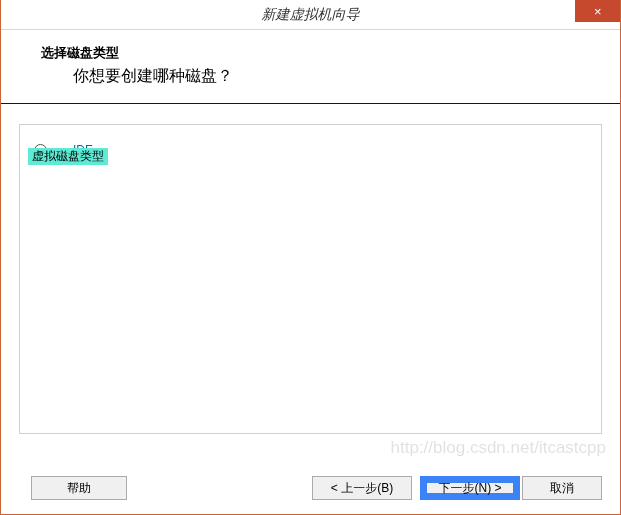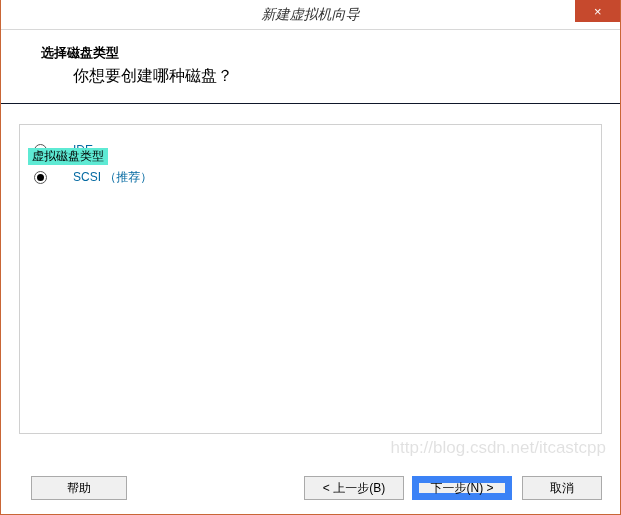--- a/index.html
+++ b/index.html
@@ -148,21 +148,21 @@
     }
     .btn-next {
       border: 7px solid #3b82f6;
       min-width: 100px;
     }
     .btn-back {
       min-width: 100px;
     }
     .btn-cancel {
       min-width: 80px;
-      margin-left: 10px;
+      margin-left: 2px;
     }
     .btn-back {
       margin-right: 8px;
       margin-left: 44px;
     }
     .watermark {
       position: absolute;
       bottom: 56px;
       right: 14px;
       color: rgba(0,0,0,0.12);
@@ -189,24 +189,20 @@
   </div>
 
   <div class="content-area">
     <div class="fieldset">
       <div class="fieldset-legend">虚拟磁盘类型</div>
       <div class="radio-group">
         <label class="radio-item">
           <span class="radio-circle"></span>
           <span class="radio-label">IDE</span>
         </label>
-        <label class="radio-item">
-          <span class="radio-circle selected"></span>
-          <span class="radio-label">SCSI （推荐）</span>
-        </label>
       </div>
     </div>
   </div>
 
   <div class="button-bar">
     <button class="btn btn-help">帮助</button>
     <div class="btn-spacer"></div>
     <button class="btn btn-back">&lt; 上一步(B)</button>
     <button class="btn btn-next">下一步(N) &gt;</button>
     <button class="btn btn-cancel">取消</button>

